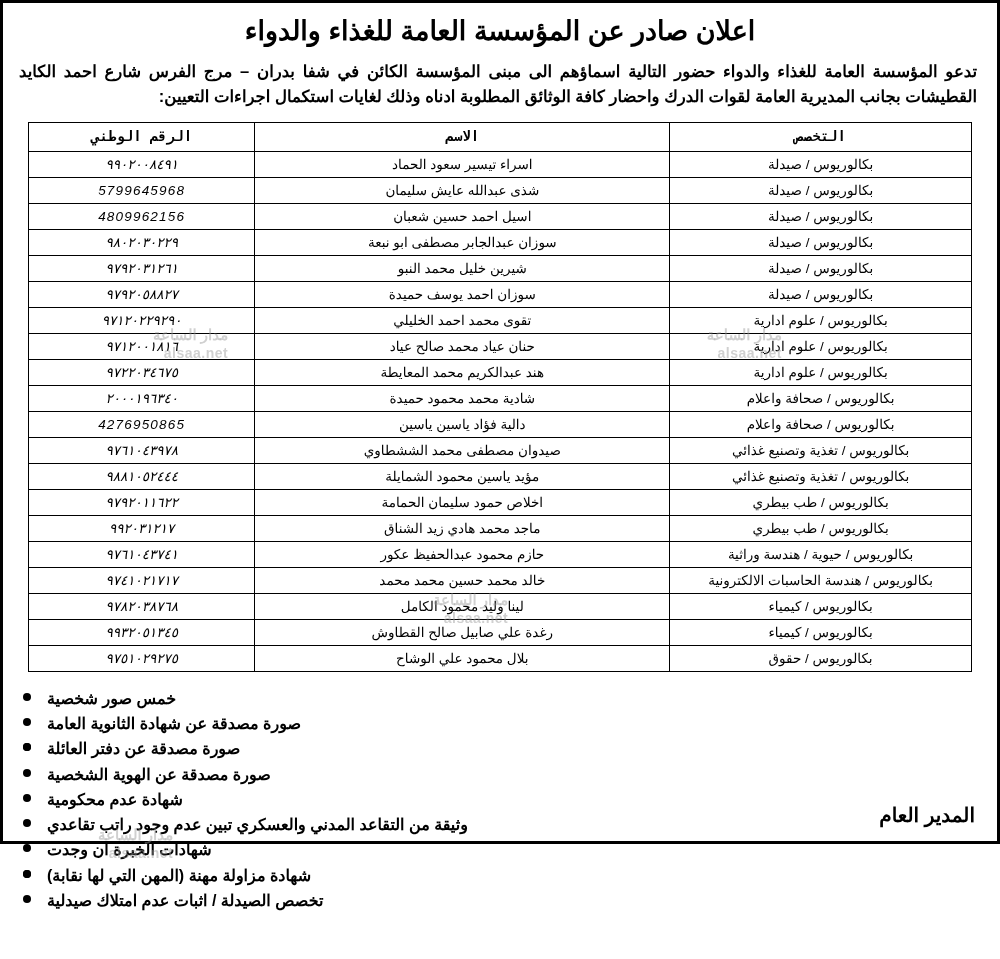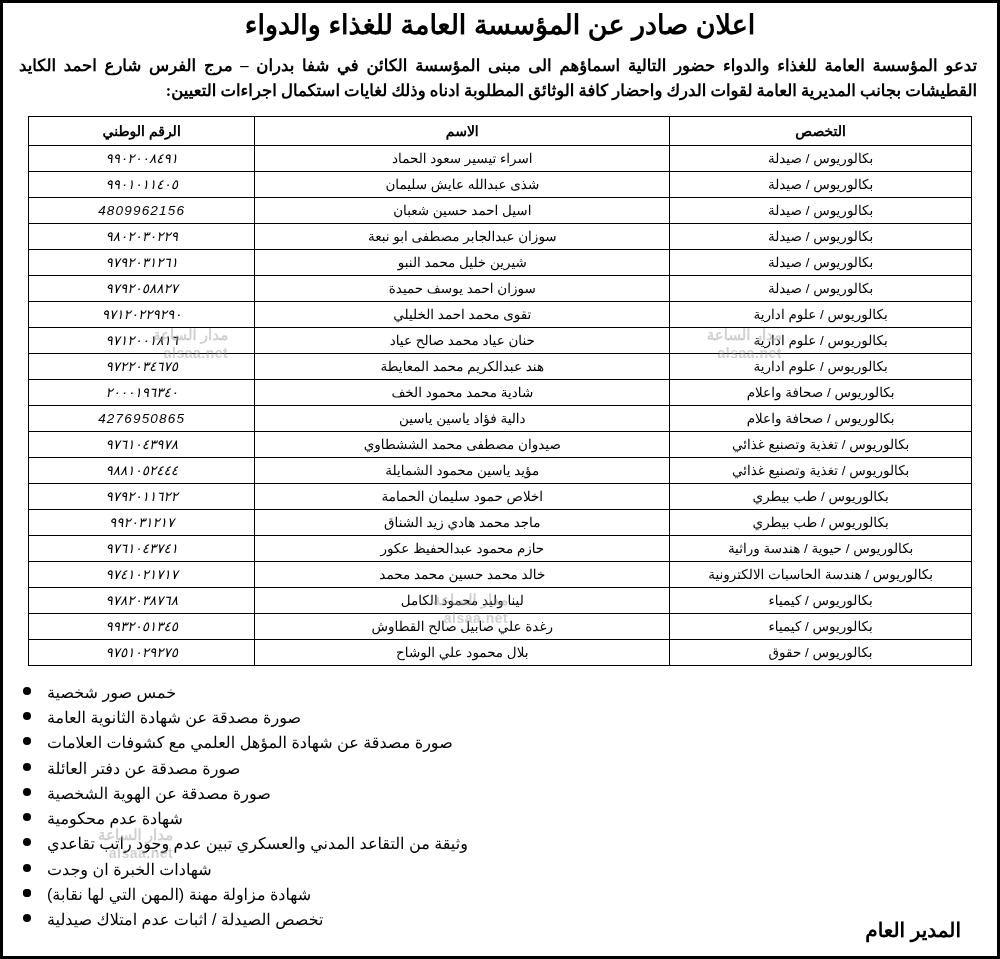--- a/index.html
+++ b/index.html
@@ -10,44 +10,43 @@
   body {
     width: 1000px;
     height: 959px;
     font-family: "Liberation Sans", sans-serif;
     color: #000000;
     position: relative;
     overflow: hidden;
   }
   .page {
     width: 1000px;
-    height: 959px;
+    height: 844px;
     border: 3px solid #000;
     box-sizing: border-box;
-    padding: 0 14px 0 14px;
+    padding: 6px 14px 0 14px;
     position: relative;
     background: #fff;
   }
   .title {
     text-align: center;
     font-size: 27px;
     font-weight: bold;
     letter-spacing: 0px;
     margin: 6px 0 10px 0;
     line-height: 1.25;
     direction: rtl;
   }
   .intro {
     font-size: 16.5px;
     font-weight: bold;
     line-height: 1.55;
     text-align: justify;
     direction: rtl;
     margin: 0 6px 12px 2px;
-    font-family: Liberation Serif, serif;
   }
   table.main {
     border-collapse: collapse;
     width: 944px;
     margin: 0 auto;
     direction: rtl;
     table-layout: fixed;
   }
   table.main th, table.main td {
     border: 1px solid #000;
@@ -56,60 +55,61 @@
     text-align: center;
     vertical-align: middle;
     padding: 0 4px;
     white-space: nowrap;
     overflow: hidden;
   }
   table.main th {
     font-weight: bold;
     font-size: 14px;
     height: 28px;
+    font-family: Liberation Mono, monospace;
   }
   col.c-spec { width: 32%; }
   col.c-name { width: 44%; }
   col.c-id   { width: 24%; }
   td.name, td.spec {
     letter-spacing: 1.5px;
   }
   td.id {
     letter-spacing: 1.2px;
     font-size: 13px;
     font-style: italic;
   }
   .reqs {
     margin: 14px 0 0 0;
     direction: rtl;
     padding: 0;
     list-style: none;
   }
   .reqs li {
     font-size: 16px;
-    font-weight: normal;
+    font-weight: bold;
     line-height: 1.58;
     text-align: left;
     position: relative;
     padding-left: 30px;
     direction: rtl;
   }
   .reqs li .bullet {
     position: absolute;
     left: 6px;
     top: 7px;
     width: 8px;
     height: 8px;
     background: #000;
     border-radius: 50%;
     display: block;
   }
   .signature {
     position: absolute;
-    right: 36px;
+    right: 22px;
     bottom: 14px;
     font-size: 20px;
     font-weight: bold;
     direction: rtl;
   }
   .watermark {
     position: absolute;
     color: rgba(150,150,150,0.45);
     font-size: 15px;
     font-weight: bold;
@@ -152,21 +152,21 @@
     </thead>
     <tbody id="table-body">
         <tr>
           <td class="spec">بكالوريوس / صيدلة</td>
           <td class="name">اسراء تيسير سعود الحماد</td>
           <td class="id">٩٩٠٢٠٠٨٤٩١</td>
         </tr>
         <tr>
           <td class="spec">بكالوريوس / صيدلة</td>
           <td class="name">شذى عبدالله عايش سليمان</td>
-          <td class="id">٩٩٠١٠١١٤٠٥</td>
+          <td class="id">5799645968</td>
         </tr>
         <tr>
           <td class="spec">بكالوريوس / صيدلة</td>
           <td class="name">اسيل احمد حسين شعبان</td>
           <td class="id">4809962156</td>
         </tr>
         <tr>
           <td class="spec">بكالوريوس / صيدلة</td>
           <td class="name">سوزان عبدالجابر مصطفى ابو نبعة</td>
           <td class="id">٩٨٠٢٠٣٠٢٢٩</td>
@@ -191,21 +191,21 @@
           <td class="name">حنان عياد محمد صالح عياد</td>
           <td class="id">٩٧١٢٠٠١٨١٦</td>
         </tr>
         <tr>
           <td class="spec">بكالوريوس / علوم ادارية</td>
           <td class="name">هند عبدالكريم محمد المعايطة</td>
           <td class="id">٩٧٢٢٠٣٤٦٧٥</td>
         </tr>
         <tr>
           <td class="spec">بكالوريوس / صحافة واعلام</td>
-          <td class="name">شادية محمد محمود الخف</td>
+          <td class="name">شادية محمد محمود حميدة</td>
           <td class="id">٢٠٠٠١٩٦٣٤٠</td>
         </tr>
         <tr>
           <td class="spec">بكالوريوس / صحافة واعلام</td>
           <td class="name">دالية فؤاد ياسين ياسين</td>
           <td class="id">4276950865</td>
         </tr>
         <tr>
           <td class="spec">بكالوريوس / تغذية وتصنيع غذائي</td>
           <td class="name">صيدوان مصطفى محمد الششطاوي</td>
@@ -250,21 +250,21 @@
           <td class="spec">بكالوريوس / حقوق</td>
           <td class="name">بلال محمود علي الوشاح</td>
           <td class="id">٩٧٥١٠٢٩٢٧٥</td>
         </tr>
       </tbody>
   </table>
 
   <ul class="reqs" id="requirements-list">
       <li><span class="bullet"></span><span>خمس صور شخصية</span></li>
       <li><span class="bullet"></span><span>صورة مصدقة عن شهادة الثانوية العامة</span></li>
-      <li><span class="bullet"></span><span>صورة مصدقة عن شهادة المؤهل العلمي مع كشوفات العلامات</span></li>
+      <li><span class="bullet"></span></li>
       <li><span class="bullet"></span><span>صورة مصدقة عن دفتر العائلة</span></li>
       <li><span class="bullet"></span><span>صورة مصدقة عن الهوية الشخصية</span></li>
       <li><span class="bullet"></span><span>شهادة عدم محكومية</span></li>
       <li><span class="bullet"></span><span>وثيقة من التقاعد المدني والعسكري تبين عدم وجود راتب تقاعدي</span></li>
       <li><span class="bullet"></span><span>شهادات الخبرة ان وجدت</span></li>
       <li><span class="bullet"></span></li>
       <li><span class="bullet"></span><span>شهادة مزاولة مهنة (المهن التي لها نقابة)</span></li>
       <li><span class="bullet"></span><span>تخصص الصيدلة / اثبات عدم امتلاك صيدلية</span></li>
     </ul>
 

